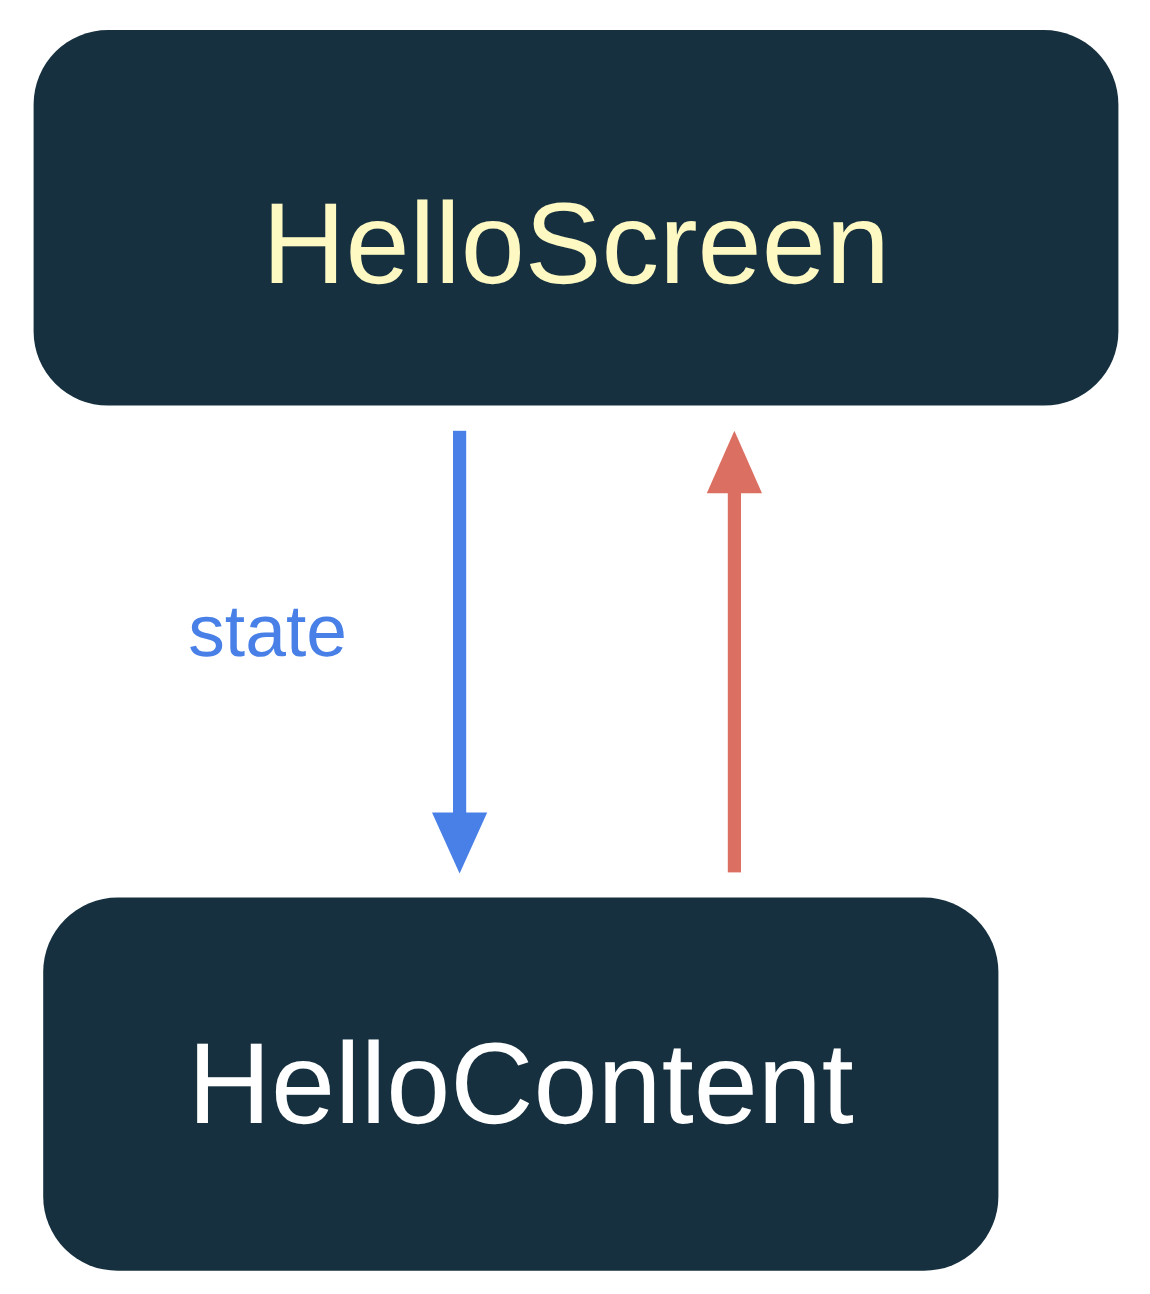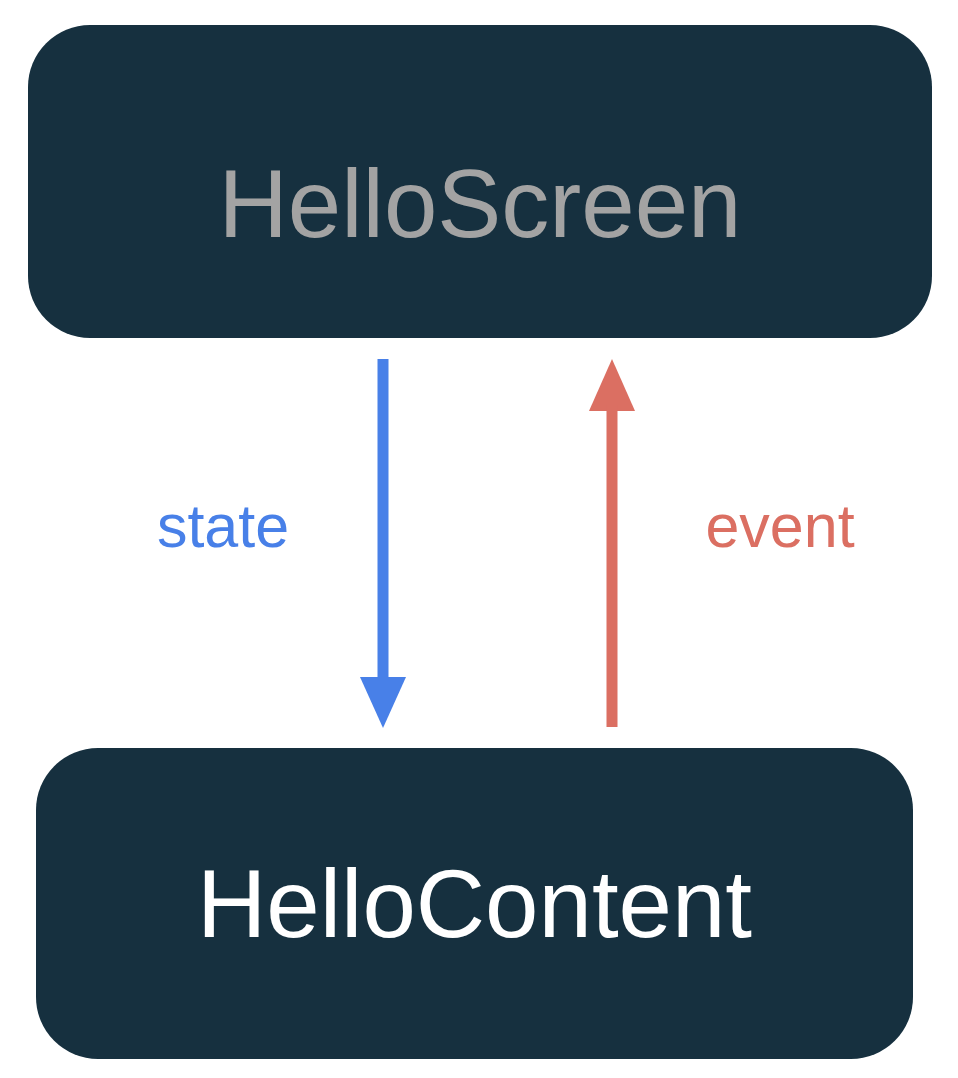--- a/index.html
+++ b/index.html
@@ -21,21 +21,21 @@
     display: flex;
     align-items: center;
     justify-content: center;
   }
   .node-top {
     left: 28px; top: 25px;
     width: 904px; height: 313px;
   }
   .node-bottom {
     left: 36px; top: 748px;
-    width: 877px; height: 311px;
+    width: 796px; height: 311px;
   }
   .node-label {
     font-size: 96px;
     font-weight: 400;
     letter-spacing: 0px;
     white-space: nowrap;
   }
   .arrows-layer {
     position: absolute;
     left: 0; top: 0;
@@ -53,35 +53,34 @@
   }
   .edge-label-state { left: 63px; }
   .edge-label-event { left: 620px; }
 </style>
 </head>
 <body>
 
 <div class="canvas" style="background-color: rgb(255, 255, 255);">
 
   <div class="node node-top" style="background-color: rgb(22, 48, 63);">
-    <span class="node-label" style="color: #a3a3a3; margin-top: 44px;">HelloScreen</span>
+    <span class="node-label" style="color: #fef9c3; margin-top: 44px;">HelloScreen</span>
   </div>
 
   <svg class="arrows-layer" viewBox="0 0 958 1078">
     <g>
       <rect x="377.5" y="359" width="11" height="322" fill="#4880E8"></rect>
       <polygon points="360,677 406,677 383,728" fill="#4880E8"></polygon>
     </g>
     <g>
       <polygon points="589,411 635,411 612,359" fill="#DB6F62"></polygon>
       <rect x="606.5" y="405" width="11" height="322" fill="#DB6F62"></rect>
     </g>
   </svg>
 
   <div class="edge-label edge-label-state" style="color: rgb(72, 128, 232);">state</div>
 
-  <div class="edge-label edge-label-event" style="color: rgb(219, 111, 98);">event</div>
 
   <div class="node node-bottom" style="background-color: rgb(22, 48, 63);">
     <span class="node-label" style="color: rgb(255, 255, 255);">HelloContent</span>
   </div>
 
 </div>
 
 </body></html>

